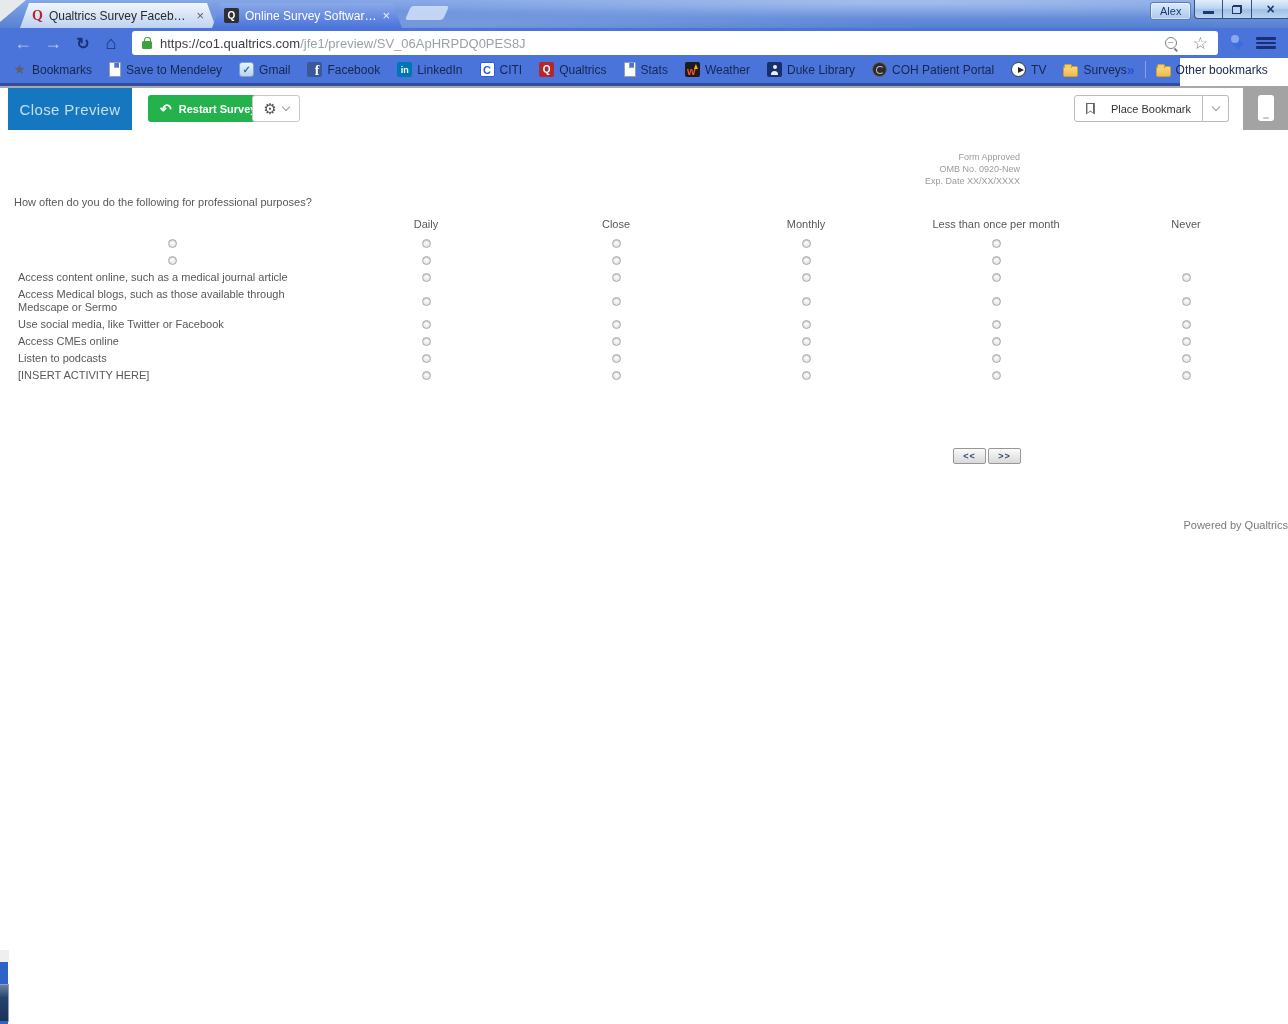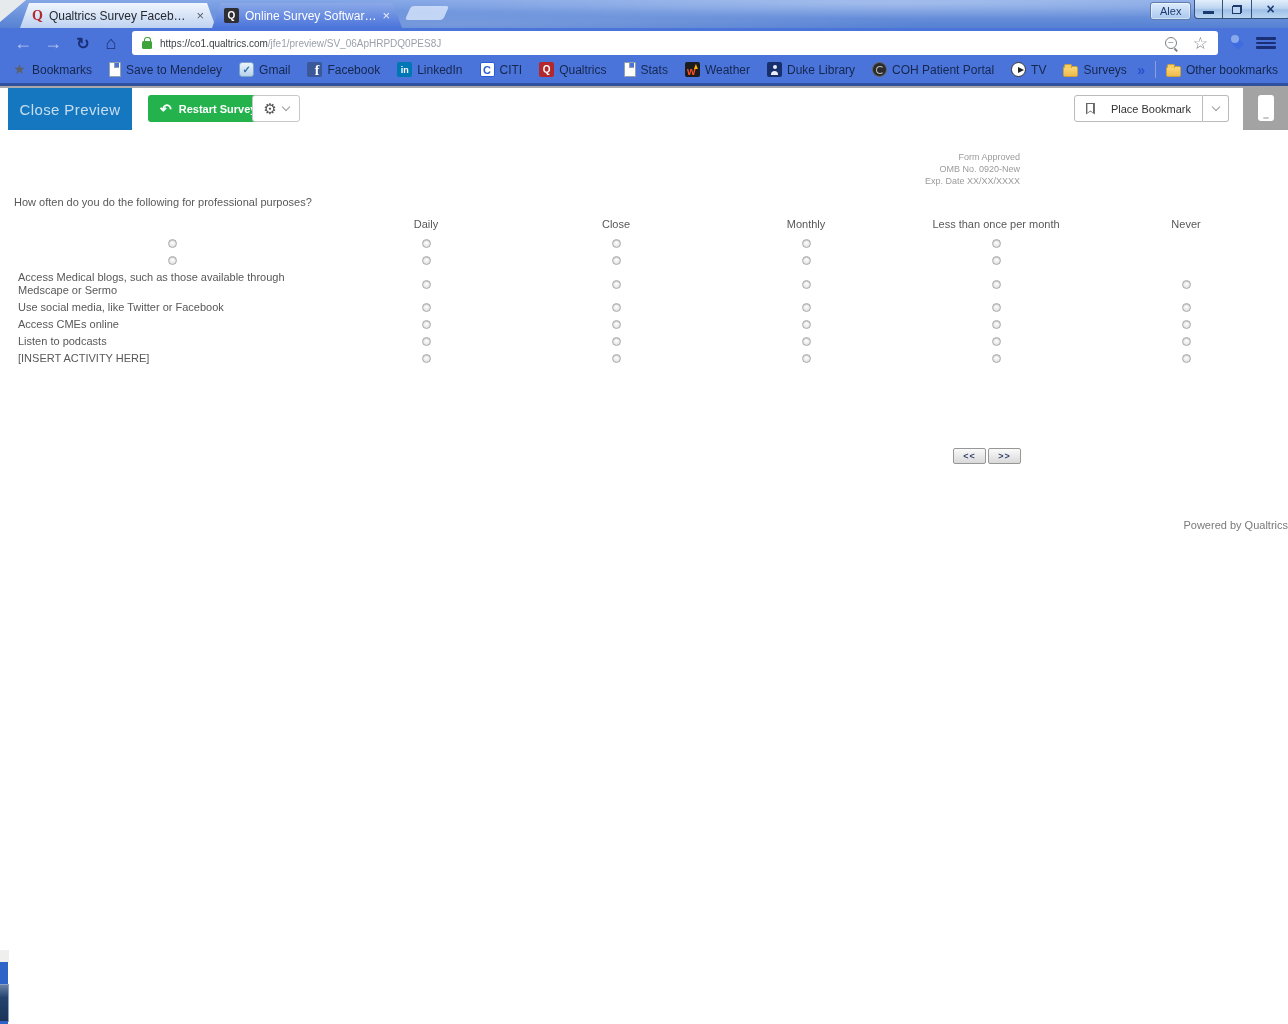--- a/index.html
+++ b/index.html
@@ -49,35 +49,35 @@
   .tb-ic{position:absolute;top:0;height:30px;display:flex;align-items:center;justify-content:center}
   .back-ic{left:10px;width:26px;font-size:18px;font-weight:bold;color:#b6c4ec}
   .fwd-ic{left:40px;width:26px;font-size:18px;font-weight:bold;color:#b6c4ec}
   .reload-ic{left:70px;width:26px;font-size:16px;font-weight:bold;color:#1b2f77}
   .home-ic{left:98px;width:26px;font-size:18px;font-weight:bold;color:#1b2f77}
   .omnibox{position:absolute;left:132px;top:3px;width:1086px;height:24px;background:#fff;border-radius:3px;
     display:flex;align-items:center;padding:0 10px}
   .lock-ic{position:relative;width:10px;height:8px;background:#3fa33c;border-radius:1.5px;margin:3px 8px 0 0;flex:none}
   .lock-ic::before{content:"";position:absolute;top:-4px;left:1.5px;width:5px;height:5px;
     border:1.5px solid #3fa33c;border-bottom:none;border-radius:3px 3px 0 0}
-  .url{font-size:10px;white-space:nowrap;overflow:hidden;flex:1}
+  .url{font-size:13px;white-space:nowrap;overflow:hidden;flex:1}
   .url-host{color:#3a3f47}
   .url-path{color:#9aa1ab}
   .zoom-ic{position:relative;width:12px;height:12px;margin-right:16px;flex:none}
   .zoom-ic::before{content:"–";position:absolute;left:0;top:0;width:10px;height:10px;border:1.5px solid #7a7f87;
     border-radius:50%;color:#7a7f87;font-size:9px;line-height:8px;text-align:center}
   .zoom-ic::after{content:"";position:absolute;right:-1px;bottom:-1px;width:4px;height:1.5px;background:#7a7f87;transform:rotate(45deg)}
   .star-ic{font-size:17px;color:#7a7f87;flex:none;line-height:17px}
   .ext-ic{left:1226px;width:24px;font-size:15px;color:#3f6be0;position:absolute;top:0;height:30px;display:flex;align-items:center;justify-content:center}
   .ext-ic::after{content:"";position:absolute;left:5px;top:7px;width:8px;height:8px;border-radius:50%;background:#8fb0ee;opacity:.9}
   .menu-ic{position:absolute;left:1256px;top:9px;width:20px;height:12px}
   .menu-ic span{display:block;width:20px;height:2.6px;background:#1b2f77;border-radius:1px;margin-bottom:2.1px}
 
   
-  .bookmarksbar{position:absolute;left:0;top:58px;width:1288px;height:28px;background:var(--chrome-blue);
+  .bookmarksbar{position:absolute;left:0;top:58px;width:1180px;height:28px;background:var(--chrome-blue);
     border-bottom:3px solid #30509f;display:flex;align-items:center;padding:0 10px 2px 12px;font-size:12px;color:#16264e}
   .bm-list{display:flex;align-items:center;gap:17px}
   .bm-item{display:flex;align-items:center;gap:5px;white-space:nowrap}
   .bm-right{margin-left:auto;display:flex;align-items:center;gap:10px}
   .bm-overflow{color:#2a50cc;font-weight:bold;font-size:14px}
   .bm-sep{width:1px;height:17px;background:#8aa0d8}
   .bm-icon{position:relative;width:15px;height:15px;flex:none;display:flex;align-items:center;justify-content:center}
   .ic-star::before{content:"★";color:#5d6167;font-size:14px;line-height:15px}
   .ic-page{width:12px;height:15px;background:#fdfdfd;border:1px solid #95a0ae;border-radius:1px}
   .ic-page::after{content:"";position:absolute;top:0;right:1px;width:4px;height:4px;background:var(--chrome-blue);
@@ -347,20 +347,38 @@
               <span class="radio"></span>
             </div>
             <div class="m-cell">
               <span class="radio"></span>
             </div>
             <div class="m-cell">
               <span class="radio"></span>
             </div>
           </div>
           <div class="m-grid m-row">
+            <div class="m-label">Access content online, such as a medical journal article</div>
+            <div class="m-cell">
+              <span class="radio"></span>
+            </div>
+            <div class="m-cell">
+              <span class="radio"></span>
+            </div>
+            <div class="m-cell">
+              <span class="radio"></span>
+            </div>
+            <div class="m-cell">
+              <span class="radio"></span>
+            </div>
+            <div class="m-cell">
+              <span class="radio"></span>
+            </div>
+          </div>
+          <div class="m-grid m-row">
             <div class="m-label">Access Medical blogs, such as those available through Medscape or Sermo</div>
             <div class="m-cell">
               <span class="radio"></span>
             </div>
             <div class="m-cell">
               <span class="radio"></span>
             </div>
             <div class="m-cell">
               <span class="radio"></span>
             </div>

